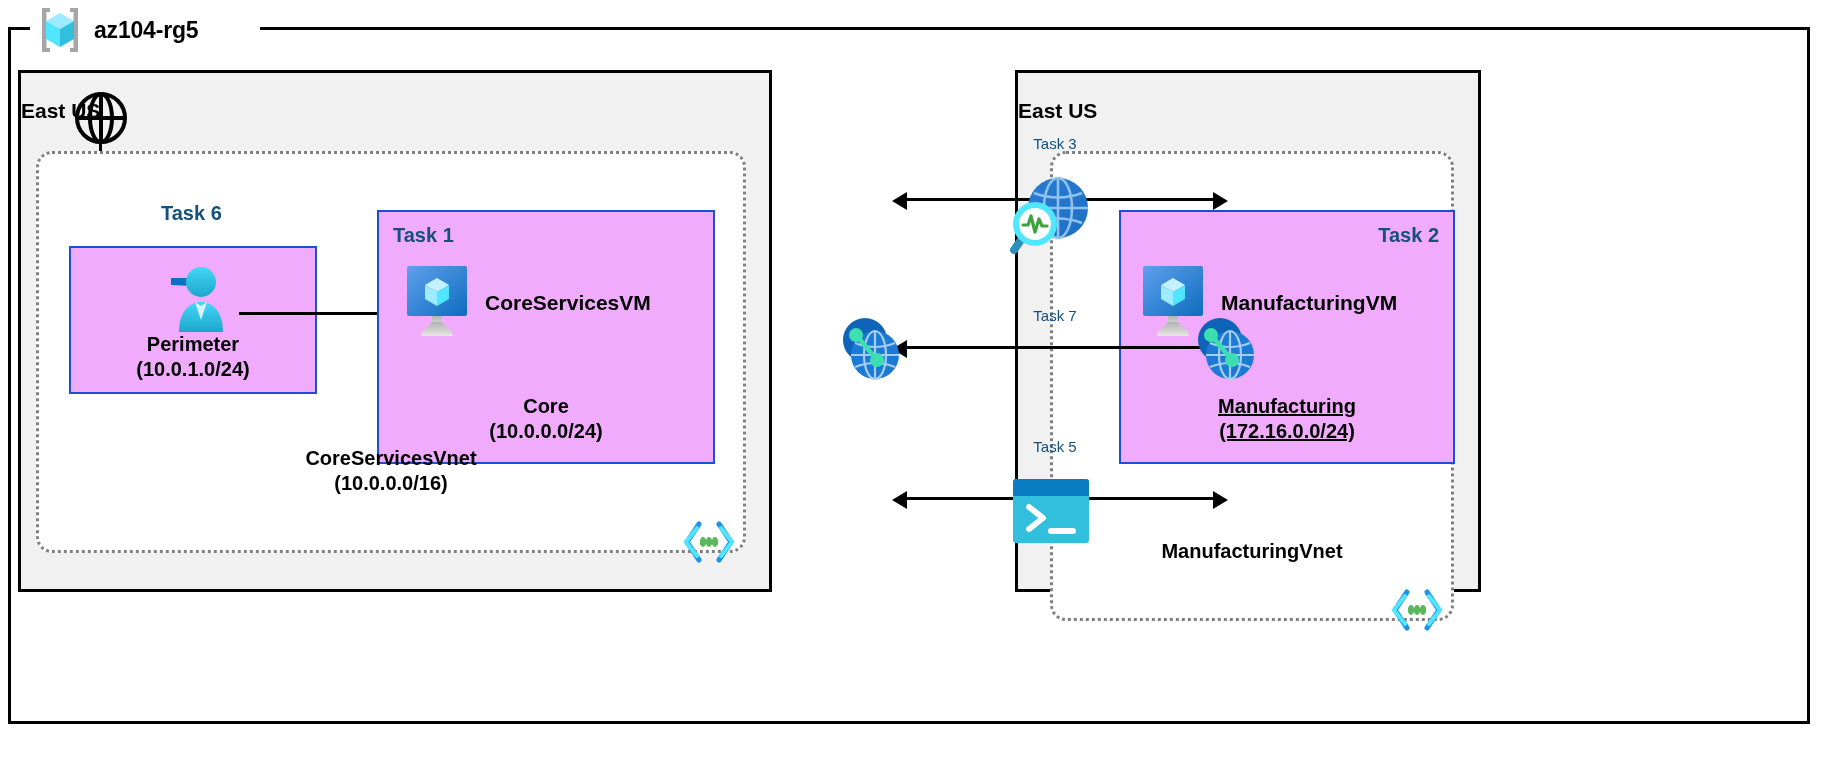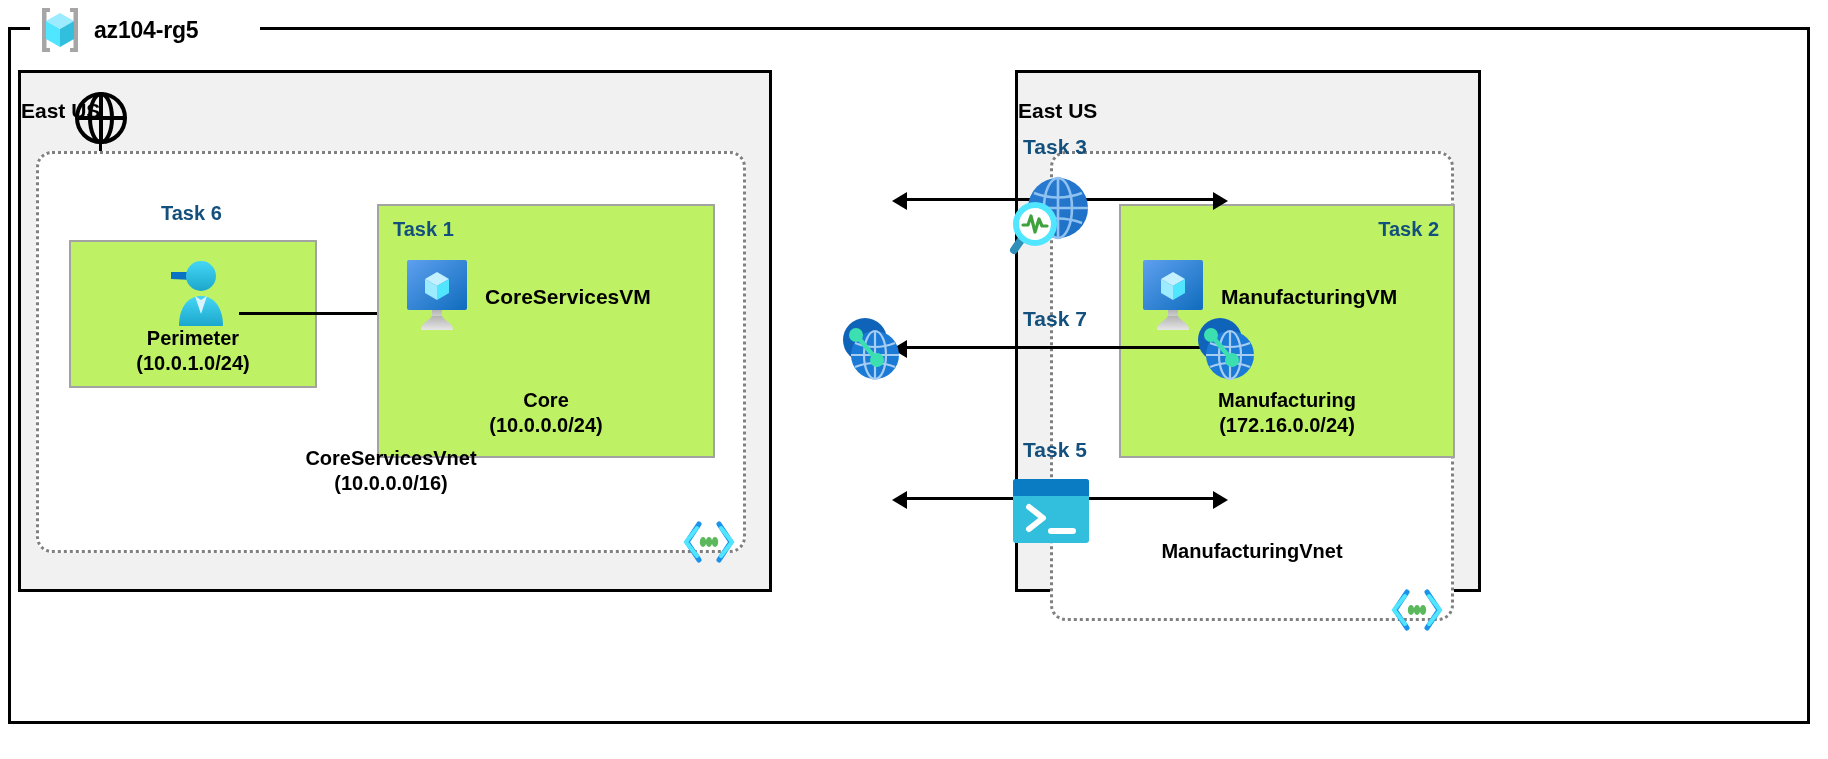--- a/index.html
+++ b/index.html
@@ -31,21 +31,21 @@
   #vnet-manu{left:32px;top:78px;width:404px;height:470px;}
   .vnet-label{position:absolute;left:0;right:0;text-align:center;font-size:20px;
               font-weight:bold;color:#000;line-height:1.26;}
   #vnet-core .vnet-label{bottom:54px;}
   #vnet-manu .vnet-label{bottom:54px;}
 
   
   .code-icon{position:absolute;right:8px;bottom:-14px;width:52px;height:44px;}
 
   
-  .subnet{position:absolute;background:#bef264;border:2px solid #a3a3a3;box-sizing:border-box;}
+  .subnet{position:absolute;background:#f0abfc;border:2px solid #1d4ed8;box-sizing:border-box;margin-top:6px;}
   #subnet-perimeter{left:30px;top:86px;width:248px;height:148px;}
   #subnet-core{left:338px;top:50px;width:338px;height:254px;}
   #subnet-manu{left:66px;top:50px;width:336px;height:254px;}
 
   .task-tag{position:absolute;font-size:20px;font-weight:bold;color:#13507d;white-space:nowrap;}
 
   .subnet-caption{position:absolute;left:0;right:0;text-align:center;font-size:20px;
                   font-weight:bold;color:#000;line-height:1.26;}
 
   
@@ -61,21 +61,21 @@
   
   .ln{position:absolute;background:#000;}
   .v-line{width:3px;}
   .h-line{height:3px;}
   .arrow-head{position:absolute;width:0;height:0;}
   .ah-down{border-left:9px solid transparent;border-right:9px solid transparent;border-top:15px solid #000;}
   .ah-right{border-top:9px solid transparent;border-bottom:9px solid transparent;border-left:15px solid #000;}
   .ah-left{border-top:9px solid transparent;border-bottom:9px solid transparent;border-right:15px solid #000;}
 
   
-  .center-task-label{position:absolute;font-size:21px;font-weight:bold;color:#13507d;
+  .center-task-label{position:absolute;font-size:15px;font-weight:normal;color:#13507d;
                      text-align:center;white-space:nowrap;}
   .center-icon{position:absolute;}
 
   .peer-icon{position:absolute;width:66px;height:74px;}
 </style>
 </head>
 <body>
 
 <div id="stage">
 
@@ -216,21 +216,21 @@
               <rect x="2" y="2" width="60" height="50" rx="2" fill="url(#vmg2)"></rect>
               <path d="M32 14 L44 21 L32 28 L20 21 Z" fill="#c3f1ff"></path>
               <path d="M20 21 L32 28 L32 42 L20 35 Z" fill="#9cebff"></path>
               <path d="M44 21 L32 28 L32 42 L44 35 Z" fill="#50e6ff"></path>
               <rect x="27" y="52" width="10" height="12" fill="url(#vmstand2)"></rect>
               <path d="M16 72 C16 64 24 64 27 58 L37 58 C40 64 48 64 48 72 Z" fill="url(#vmstand2)"></path>
             </svg>
           </span>
           <span class="vm-name">ManufacturingVM</span>
         </div>
-        <div class="subnet-caption" style="bottom:18px;">
+        <div class="subnet-caption" style="bottom:18px;text-decoration:underline;">
           <div>Manufacturing</div>
           <div>(172.16.0.0/24)</div>
         </div>
       </div>
 
       <div class="vnet-label">
         <div>ManufacturingVnet</div>
       </div>
 
       <span class="code-icon">

